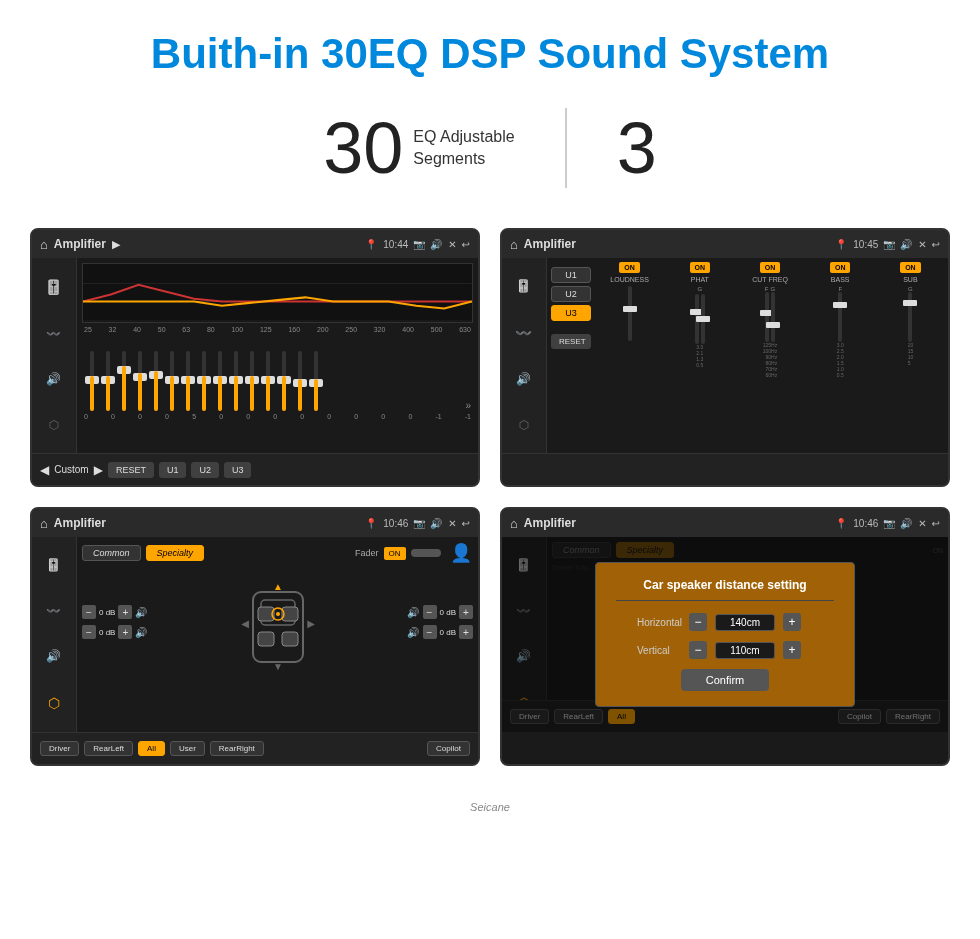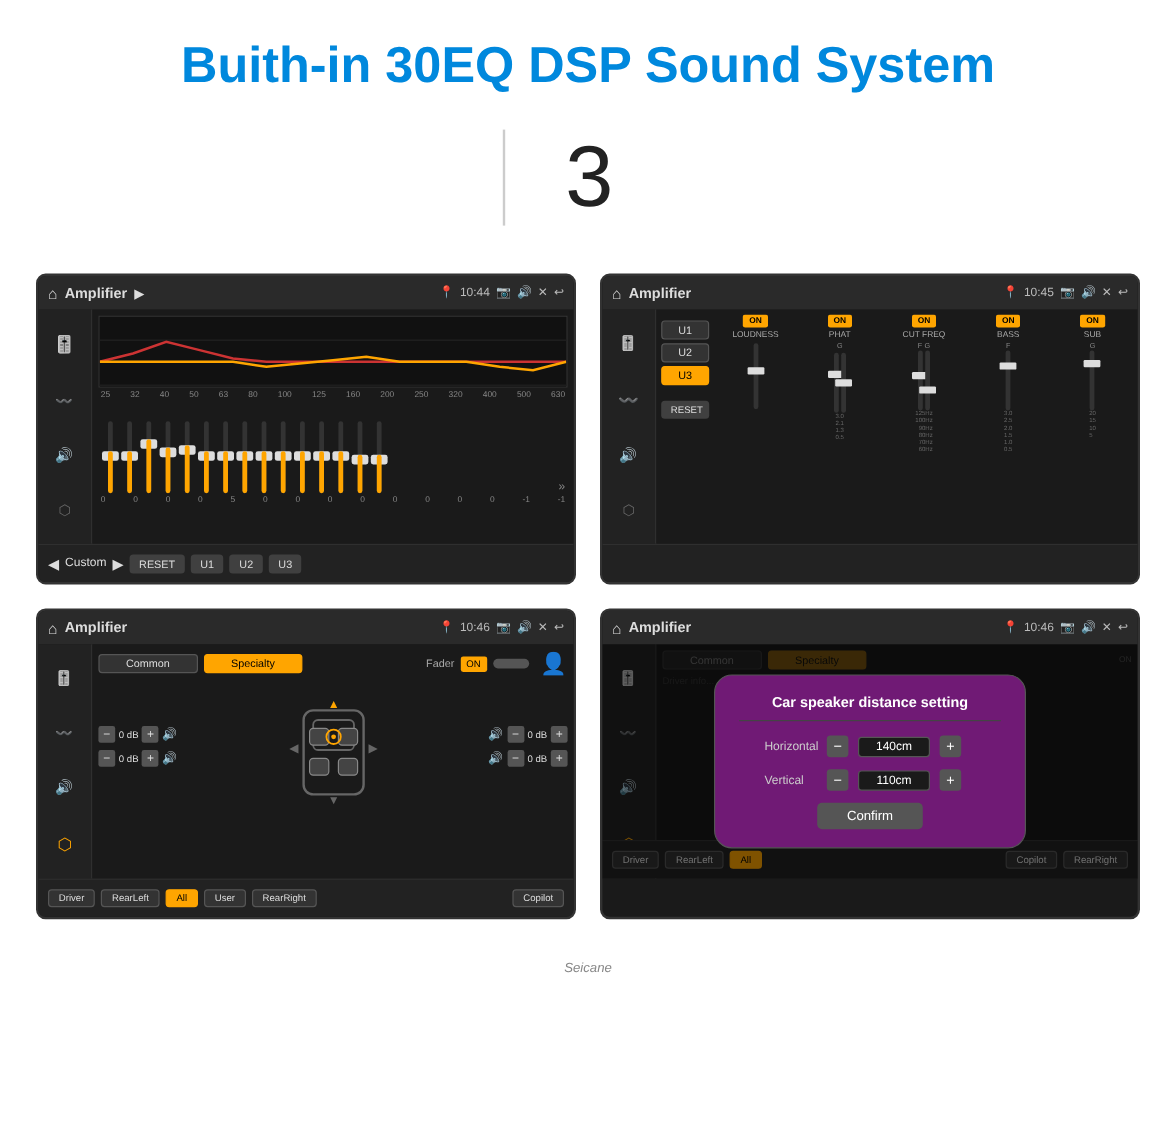--- a/index.html
+++ b/index.html
@@ -332,24 +332,25 @@
     .specialty-top {
       display: flex;
       align-items: center;
       gap: 5px;
       margin-bottom: 8px;
     }
     .tab-btn {
       background: #333;
       color: #ddd;
       border: 1px solid #555;
-      padding: 2px 22px;
+      padding: 2px 10px;
       font-size: 9px;
       border-radius: 3px;
       cursor: pointer;
+      font-style: italic;
     }
     .tab-btn-active {
       background: #ffa500;
       color: #000;
       border-color: #ffa500;
     }
     .fader-label {
       margin-left: auto;
       font-size: 9px;
       color: #aaa;
@@ -442,23 +443,23 @@
     .dialog-overlay {
       position: absolute;
       top: 0; left: 0; right: 0; bottom: 0;
       background: rgba(0,0,0,0.5);
       z-index: 10;
       display: flex;
       align-items: center;
       justify-content: center;
     }
     .dialog-box {
-      background: #701a75;
+      background: #a16207;
       border: 1px solid #555;
-      border-radius: 15px;
+      border-radius: 4px;
       padding: 15px 20px;
       min-width: 260px;
     }
     .dialog-title {
       font-size: 12px;
       color: #fff;
       font-weight: bold;
       text-align: center;
       margin-bottom: 12px;
       border-bottom: 1px solid #444;
@@ -531,20 +532,24 @@
       padding: 5px 0;
       font-style: italic;
     }
   </style>
 </head>
 <body>
 
 <h1 class="page-title">Buith-in 30EQ DSP Sound System</h1>
 
 <div class="stats-row">
+  <div class="stat-item">
+    <span class="stat-number">30</span>
+    <span class="stat-label">EQ Adjustable<br>Segments</span>
+  </div>
   <div class="stat-divider"></div>
   <div class="stat-item">
     <span class="stat-number">3</span>
   </div>
 </div>
 
 <div class="screens-grid">
 
   <div class="screen-container">
     <div class="screen-topbar">

